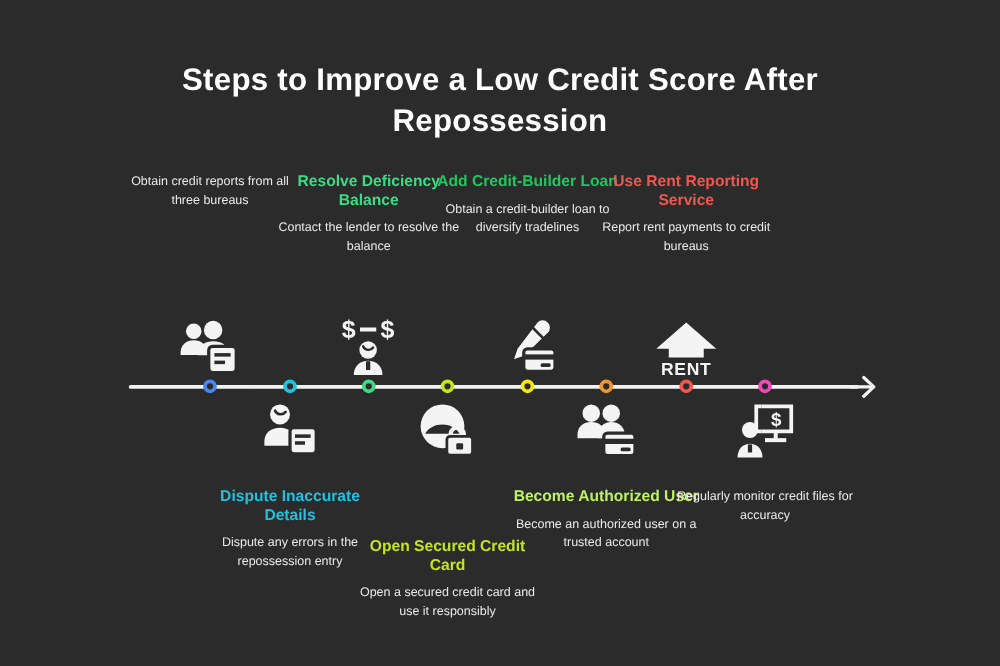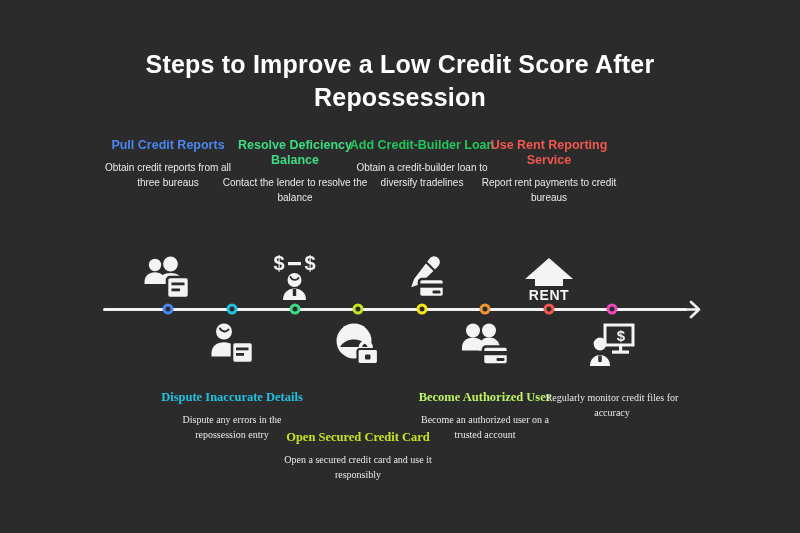--- a/index.html
+++ b/index.html
@@ -68,21 +68,21 @@
     top: 309px;
   }
 
   
   .step {
     position: absolute;
     width: 150px;
     text-align: center;
   }
   .step.top    { top: 138px; }
-  .step.bottom { top: 390px; font-family: Liberation Serif, serif; }
+  .step.bottom { top: 390px; }
 
   .step-heading {
     font-size: 12.5px;
     font-weight: bold;
     line-height: 15px;
     margin: 0 0 7px 0;
   }
   .step-desc {
     font-size: 10px;
     font-weight: normal;
@@ -123,21 +123,20 @@
       <div class="dot" style="left: 232px; border-color: rgb(34, 193, 224);"></div>
       <div class="dot" style="left: 295px; border-color: rgb(61, 220, 132);"></div>
       <div class="dot" style="left: 358px; border-color: rgb(196, 227, 33);"></div>
       <div class="dot" style="left: 422px; border-color: rgb(245, 230, 20);"></div>
       <div class="dot" style="left: 485px; border-color: rgb(240, 148, 51);"></div>
       <div class="dot" style="left: 549px; border-color: rgb(240, 87, 79);"></div>
       <div class="dot" style="left: 612px; border-color: rgb(238, 73, 182);"></div>
     </div>
   <div id="steps-layer">
       <div class="step top" style="left: 93px;">
-        <div class="step-heading" style="color: rgb(74, 134, 240);">Pull Credit Reports</div>
         <div class="step-desc">Obtain credit reports from all three bureaus</div>
       </div>
       <div class="step bottom" style="left: 157px;">
         <div class="step-heading" style="color: rgb(34, 193, 224);">Dispute Inaccurate Details</div>
         <div class="step-desc">Dispute any errors in the repossession entry</div>
       </div>
       <div class="step top" style="left: 220px;">
         <div class="step-heading" style="color: rgb(61, 220, 132);">Resolve Deficiency Balance</div>
         <div class="step-desc">Contact the lender to resolve the balance</div>
       </div>

